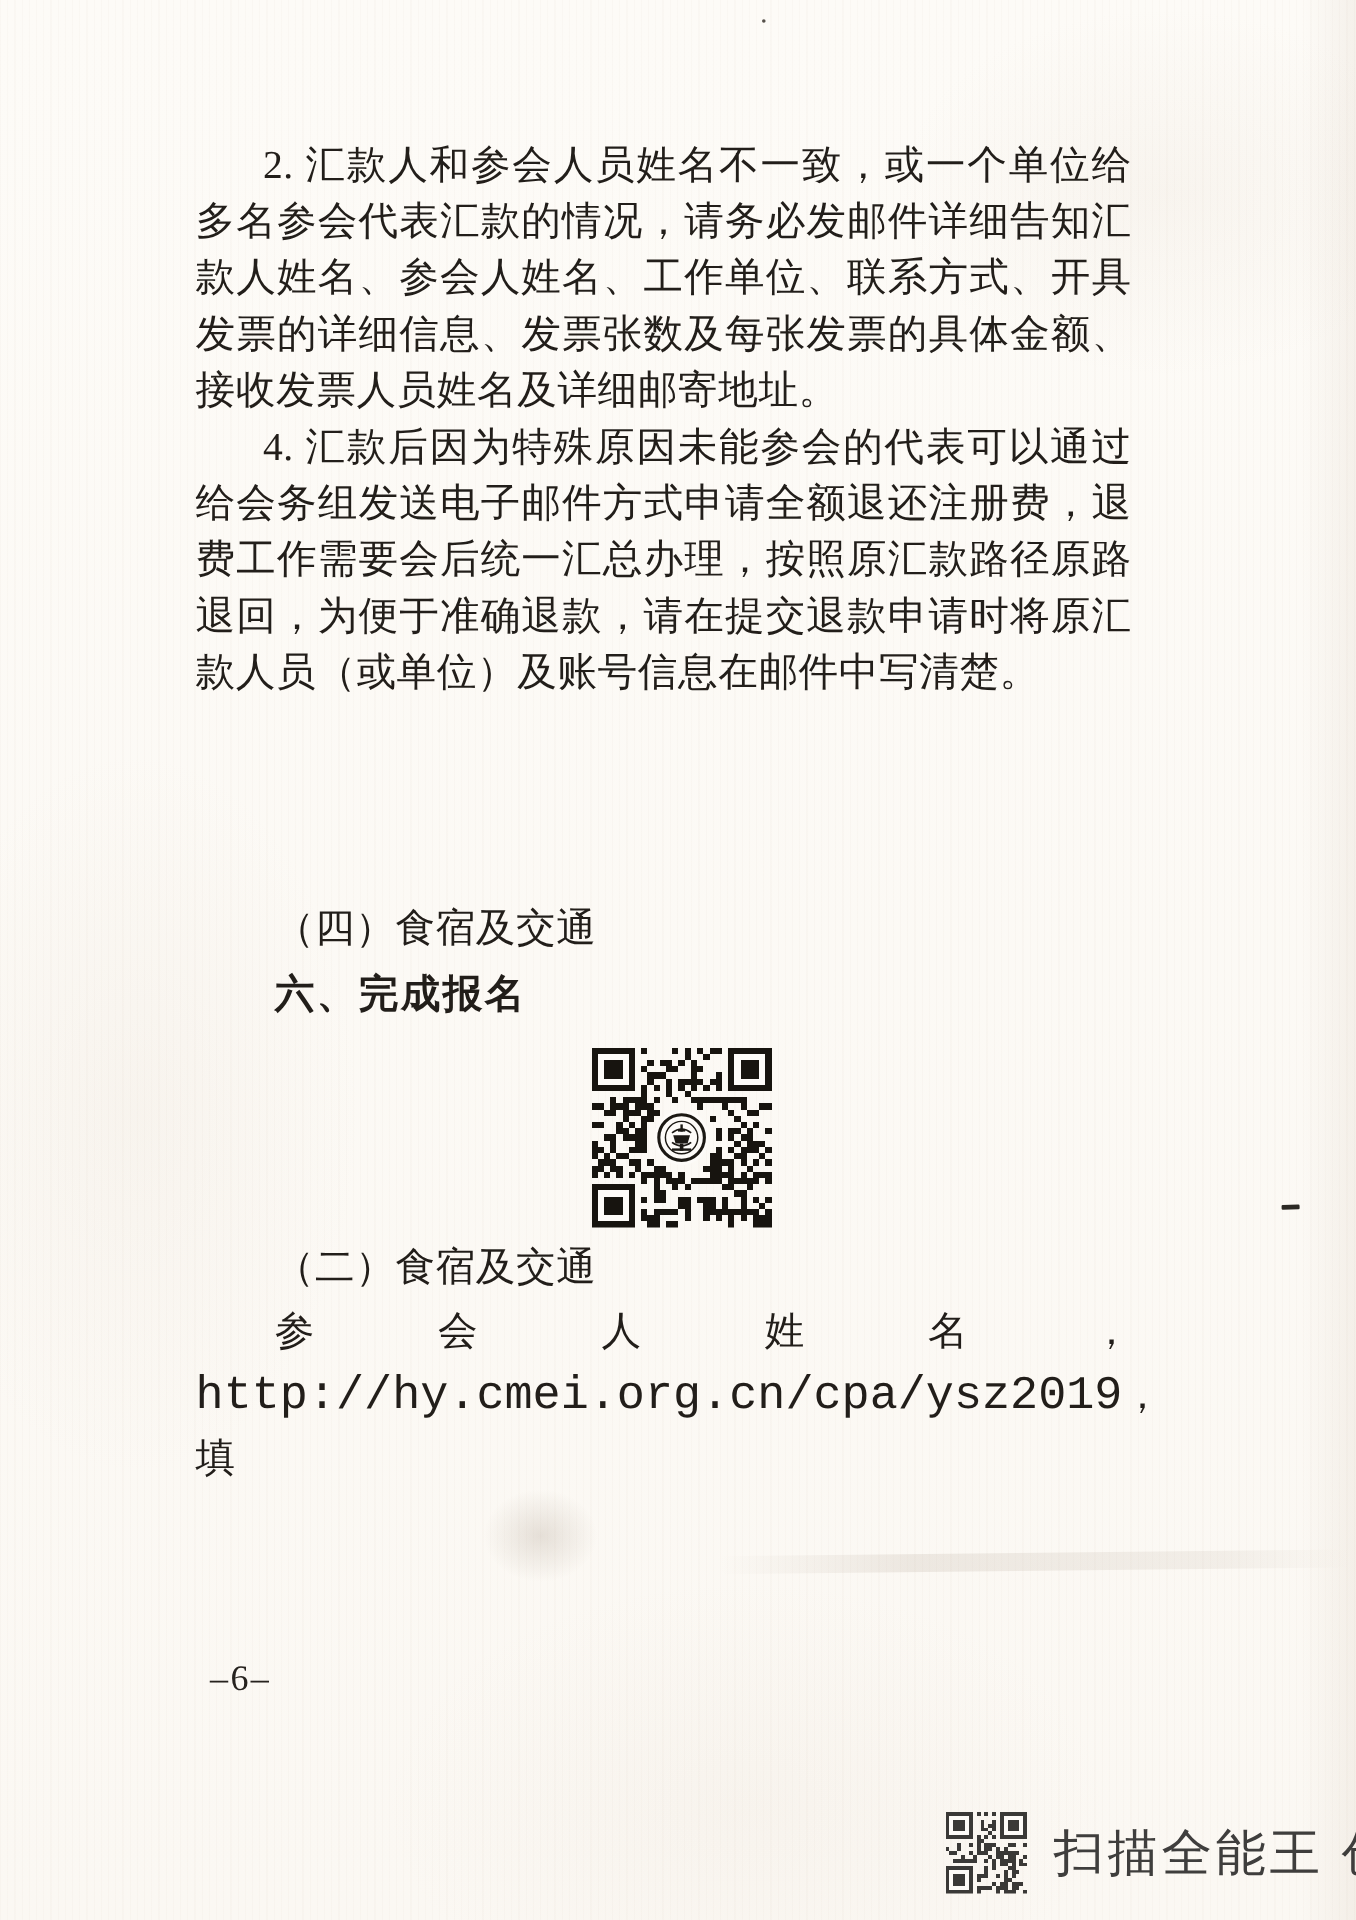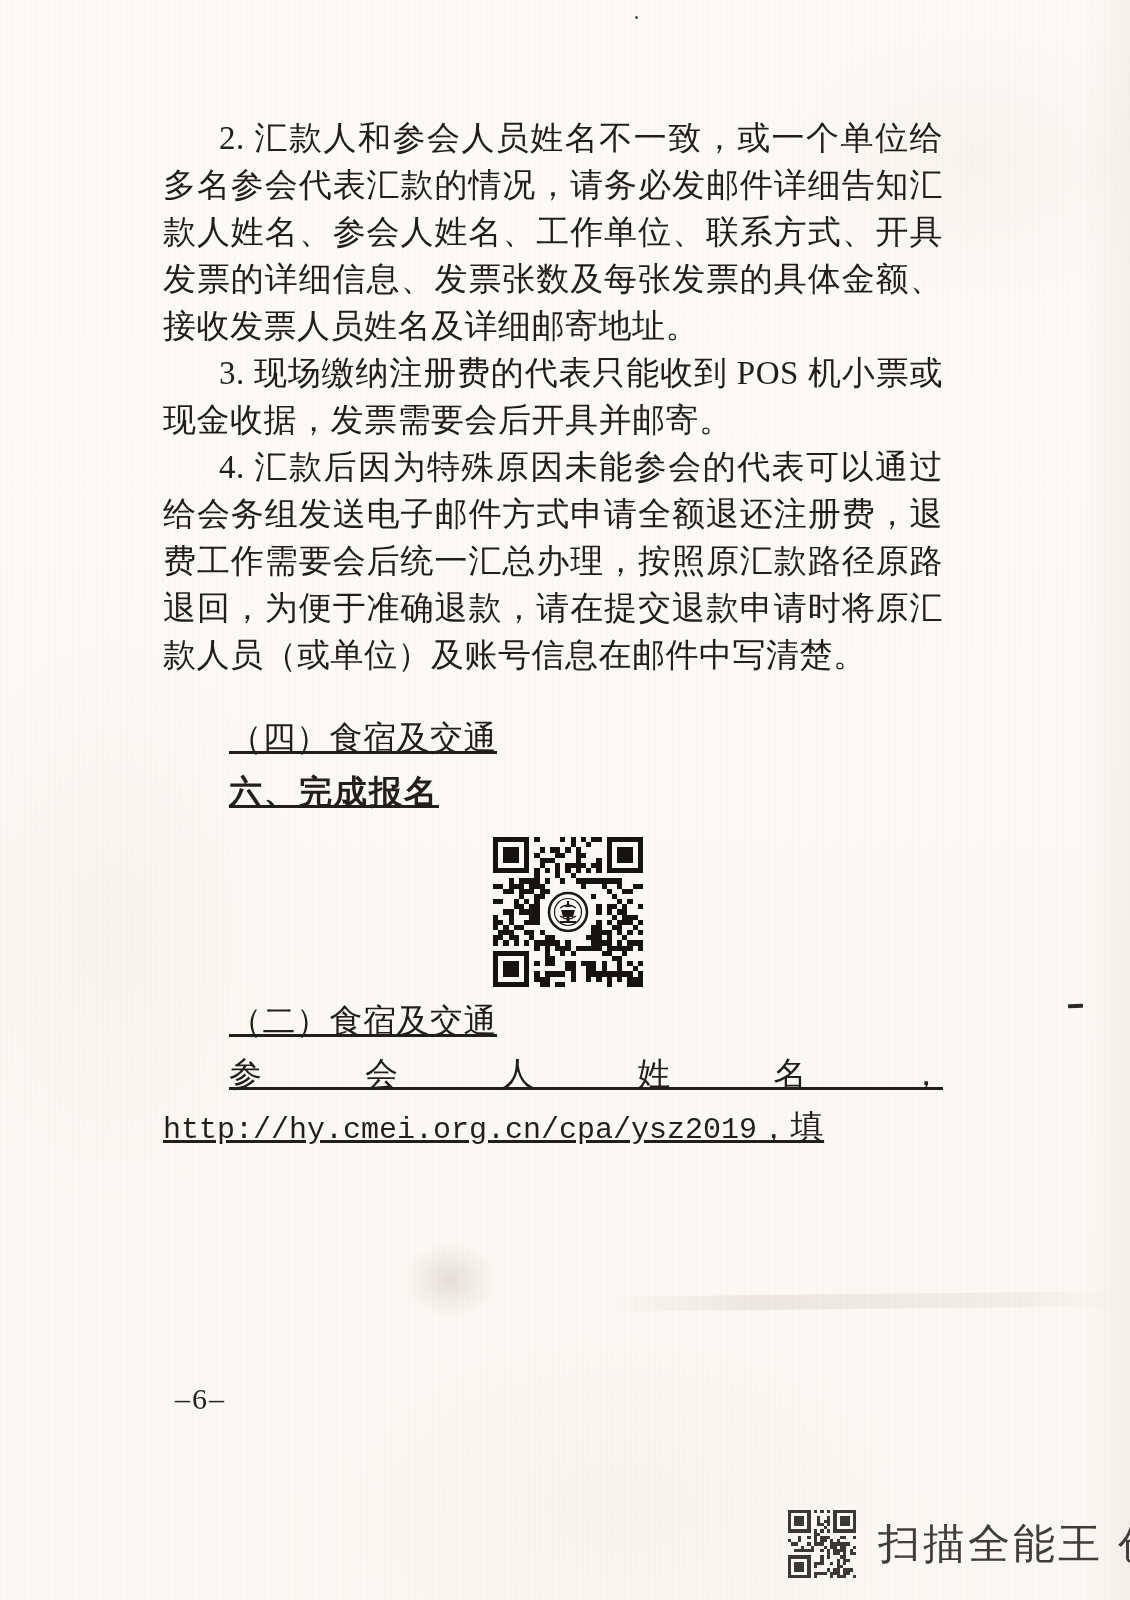--- a/index.html
+++ b/index.html
@@ -14,25 +14,25 @@
       linear-gradient(#fdfbf7,#fbf8f3);
   }
   .content{
     position:absolute;left:163px;top:115px;width:780px;
     font-family:"Liberation Serif","DejaVu Serif",serif;
     font-size:33px;color:#221e1a;
     text-align:justify;text-justify:inter-character;
     letter-spacing:0.5px;
   }
   .sec1{line-height:47px;}
-  .sec2{line-height:53px;margin-top:76px;text-decoration:underline;}
+  .sec2{line-height:53px;margin-top:112px;}
   .para{margin:0;text-indent:1.7em;}
   .subhead{margin:0;text-indent:2em;}
   .bold-head{margin:0;text-indent:2em;font-family:"Liberation Sans","DejaVu Sans",sans-serif;font-weight:700;letter-spacing:2px;}
-  .mono{font-family:"Liberation Mono","DejaVu Sans Mono",monospace;font-size:30px;letter-spacing:0;}
+  .mono{font-family:"Liberation Mono","DejaVu Sans Mono",monospace;font-size:39px;letter-spacing:0;}
   .qr-wrap{position:relative;width:152px;height:150px;margin:19px 0 0 329px;}
   .qr-wrap svg{width:100%;height:100%;display:block;image-rendering:pixelated;}
   .qr-seal{
     position:absolute;left:53px;top:52px;width:46px;height:46px;border-radius:50%;
     background:#fdfbf8;display:flex;align-items:center;justify-content:center;
   }
   .qr-seal svg{width:42px;height:42px;}
   .head-website{margin-top:8px;}
   .page-number{
     position:absolute;left:175px;top:1382px;
@@ -66,21 +66,20 @@
 </style>
 </head>
 <body>
 
 <div class="page">
 
   <div class="artifact-dot"></div>
 
   <div class="content sec1">
     <p class="para">2. 汇款人和参会人员姓名不一致，或一个单位给多名参会代表汇款的情况，请务必发邮件详细告知汇款人姓名、参会人姓名、工作单位、联系方式、开具发票的详细信息、发票张数及每张发票的具体金额、接收发票人员姓名及详细邮寄地址。</p>
-    <p class="para">3. 现场缴纳注册费的代表只能收到 POS 机小票或现金收据，发票需要会后开具并邮寄。</p>
     <p class="para">4. 汇款后因为特殊原因未能参会的代表可以通过给会务组发送电子邮件方式申请全额退还注册费，退费工作需要会后统一汇总办理，按照原汇款路径原路退回，为便于准确退款，请在提交退款申请时将原汇款人员（或单位）及账号信息在邮件中写清楚。</p>
   </div>
 
   <div class="content sec2" style="top:636px;">
     <p class="subhead">（四）食宿及交通</p>
     <p class="bold-head">六、完成报名</p>
 
     <div class="qr-wrap">
       <svg xmlns="http://www.w3.org/2000/svg" shape-rendering="crispEdges" viewBox="0 0 29 29">
           <rect x="0" y="0" width="7" height="7" fill="#17140f"></rect>

